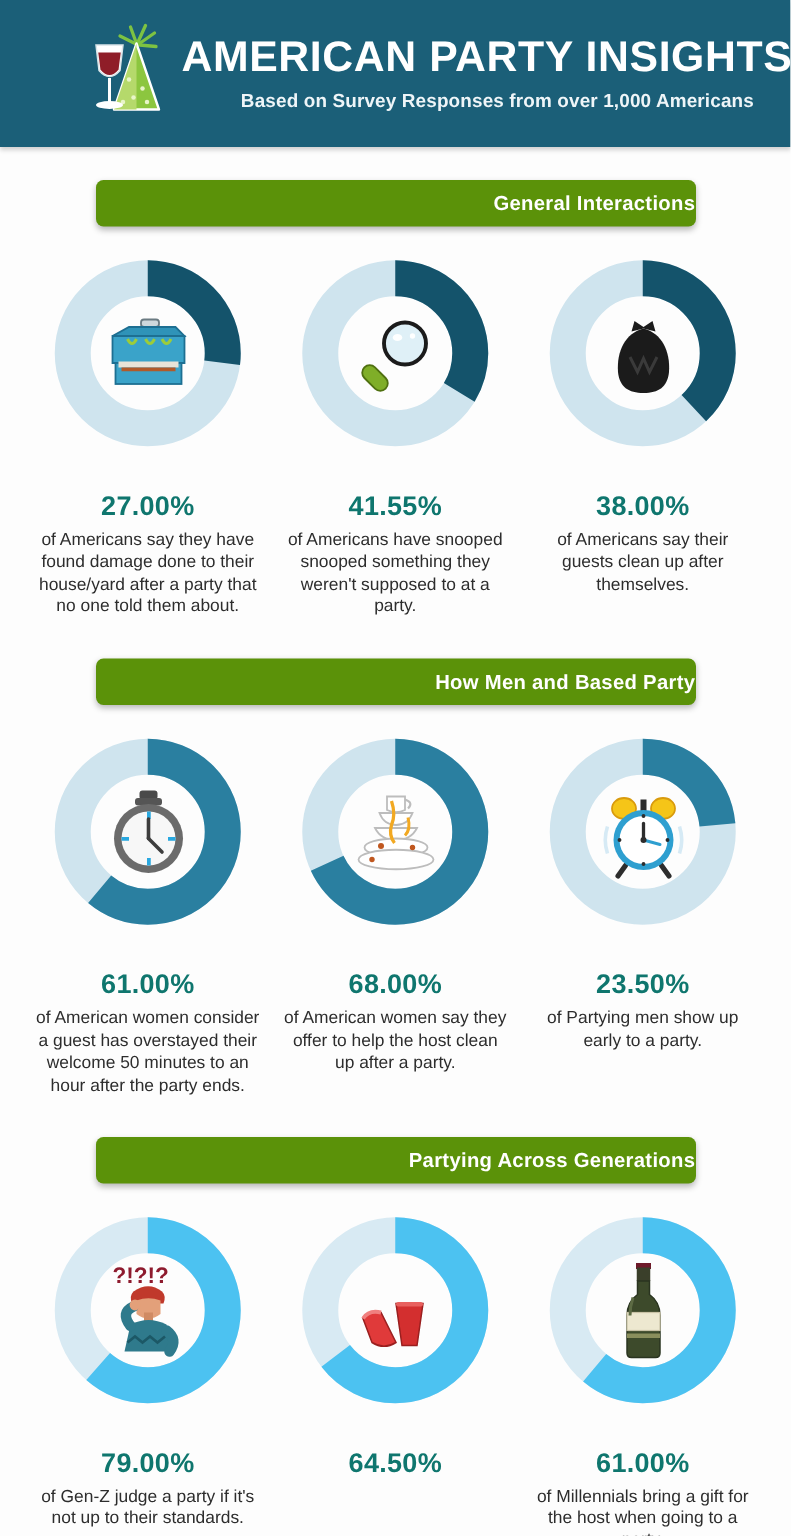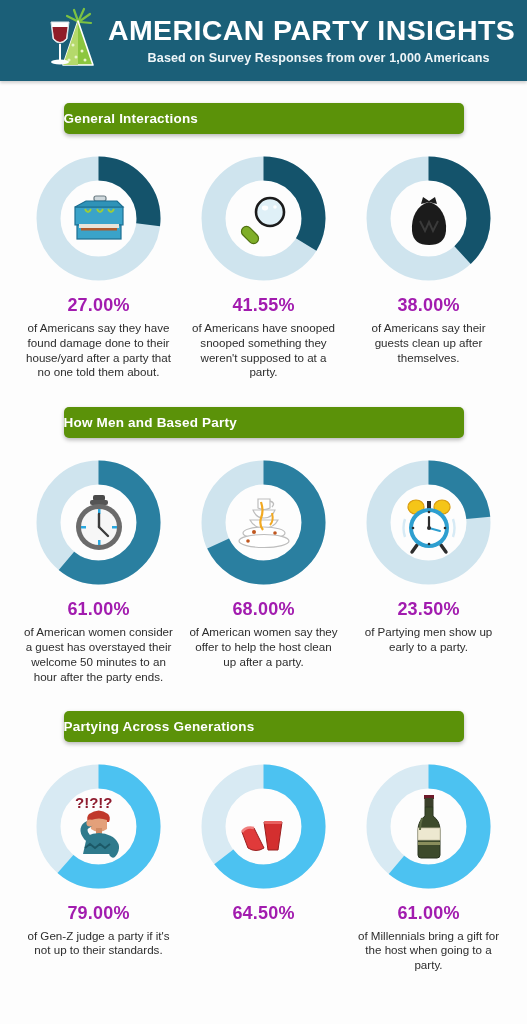--- a/index.html
+++ b/index.html
@@ -7,62 +7,62 @@
     width:527px; height:1024px;
     background:#ffffff;
     font-family:"Liberation Sans", sans-serif;
     overflow:hidden;
     position:relative;
   }
   .page { width:527px; height:1024px; position:relative; background:#fdfdfd; }
 
   
   .banner {
-    height:81px; background:#1b5f78;
+    height:98px; background:#1b5f78;
     display:flex; align-items:center; justify-content:flex-start;
-    padding-left:40px; position:relative;
+    padding-left:53px; position:relative;
     box-shadow:0 2px 3px rgba(0,0,0,.18);
   }
   .banner-icons { width:62px; height:72px; position:relative; flex:0 0 auto; margin-right:6px; }
   .banner-text { display:flex; flex-direction:column; justify-content:center; }
   .banner-title {
     color:#ffffff; font-size:28.5px; font-weight:bold; letter-spacing:.4px;
     line-height:1.05; white-space:nowrap;
   }
   .banner-sub {
     color:#eef5f8; font-size:12.6px; font-weight:bold;
     margin-top:6px; letter-spacing:.1px; white-space:nowrap; text-align:center;
     padding-left:14px;
   }
 
   
   .section { position:relative; }
   .sec-head {
     width:400px; margin:0 auto; height:31px;
     background:#5b9209; border-radius:5px;
-    display:flex; align-items:center; justify-content:flex-start;
+    display:flex; align-items:center; justify-content:flex-end;
     box-shadow:0 2px 4px rgba(0,0,0,.28);
   }
   .sec-head span {
     color:#ffffff; font-size:13.5px; font-weight:bold; letter-spacing:.2px;
   }
 
   
   .row { display:flex; justify-content:center; gap:13px; margin-top:22px; }
   .cell { width:152px; display:flex; flex-direction:column; align-items:center; }
   .donut { width:125px; height:125px; position:relative; }
   .donut svg { display:block; }
   .donut .art {
     position:absolute; left:50%; top:50%;
     transform:translate(-50%,-50%);
     width:72px; height:72px;
     display:flex; align-items:center; justify-content:center;
   }
   .pct {
-    margin-top:15px; font-size:18px; font-weight:bold; color:#a21caf;
+    margin-top:30px; font-size:18px; font-weight:bold; color:#0f766e;
     letter-spacing:.2px; line-height:1;text-align:center;
   }
   .cap {
     margin-top:7px; font-size:11.6px; color:#2d2d2d; line-height:1.28;
     text-align:center; width:150px;
   }
 
   
   .sec1 { padding-top:22px; }
   .sec2 { padding-top:27px; }

